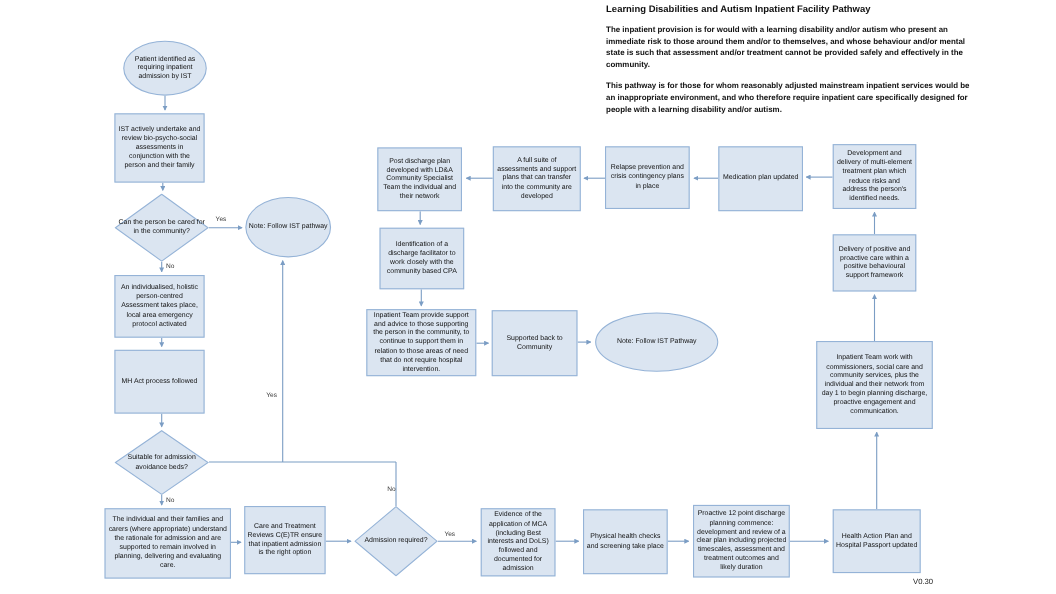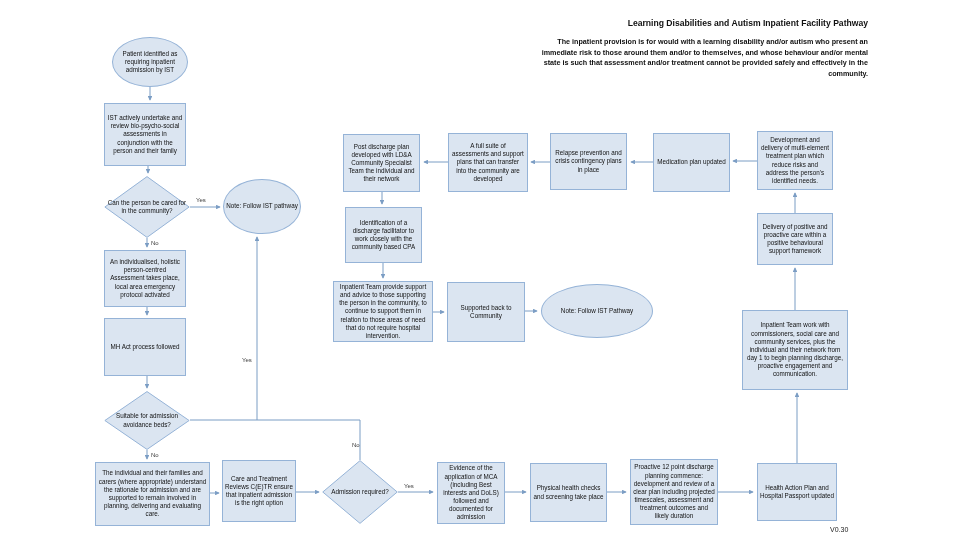--- a/index.html
+++ b/index.html
@@ -5,21 +5,21 @@
   :root{
     --node-fill:#dbe5f1;
     --node-border:#95b3d7;
     --connector:#7b9dc4;
   }
   html,body{margin:0;padding:0;background:#fff;}
   .canvas{
     position:relative;width:960px;height:540px;background:#ffffff;overflow:hidden;
     font-family:"Liberation Sans", sans-serif;color:#111;
   }
-  .hdr{position:absolute;left:532px;top:3px;width:336px;text-align:right;margin-top:15px;}
+  .hdr{position:absolute;left:551px;top:3px;width:336px;text-align:left;}
   .hdr-title{font-size:8.6px;font-weight:700;line-height:1.25;}
   .hdr-sub{font-size:8.6px;font-weight:700;line-height:1.25;margin-top:1px;}
   .hdr-para{font-size:7.2px;font-weight:600;line-height:1.5;margin-top:8px;}
   .node{
     position:absolute;display:flex;align-items:center;justify-content:center;
     text-align:center;font-size:6.3px;line-height:1.3;padding:2px;box-sizing:border-box;
   }
   .rect{background:var(--node-fill);border:1px solid var(--node-border);}
   .ellipse{background:var(--node-fill);border:1px solid var(--node-border);border-radius:50%;}
   .diamond{background:transparent;padding:0;}
@@ -68,20 +68,21 @@
       <line x1="382" y1="192" x2="382" y2="204" marker-end="url(#arr)"></line>
       <line x1="383" y1="263" x2="383" y2="278" marker-end="url(#arr)"></line>
       <line x1="433" y1="312" x2="444" y2="312" marker-end="url(#arr)"></line>
       <line x1="525" y1="311" x2="537" y2="311" marker-end="url(#arr)"></line>
     </g>
   </svg>
 
   <div class="hdr">
     <div class="hdr-title">Learning Disabilities and Autism Inpatient Facility Pathway</div>
     <div class="hdr-para">The inpatient provision is for would with a learning disability and/or autism who present an immediate risk to those around them and/or to themselves, and whose behaviour and/or mental state is such that assessment and/or treatment cannot be provided safely and effectively in the community.</div>
+    <div class="hdr-para">This pathway is for those for whom reasonably adjusted mainstream inpatient services would be an inappropriate environment, and who therefore require inpatient care specifically designed for people with a learning disability and/or autism.</div>
   </div>
 
   <div class="node ellipse" style="left:112px;top:37px;width:76px;height:50px">
     <span class="nl">Patient identified as requiring inpatient admission by IST</span>
   </div>
 
   <div class="node rect" style="left:104px;top:103px;width:82px;height:63px">
     <span class="nl">IST actively undertake and review bio-psycho-social assessments in conjunction with the person and their family</span>
   </div>
 

